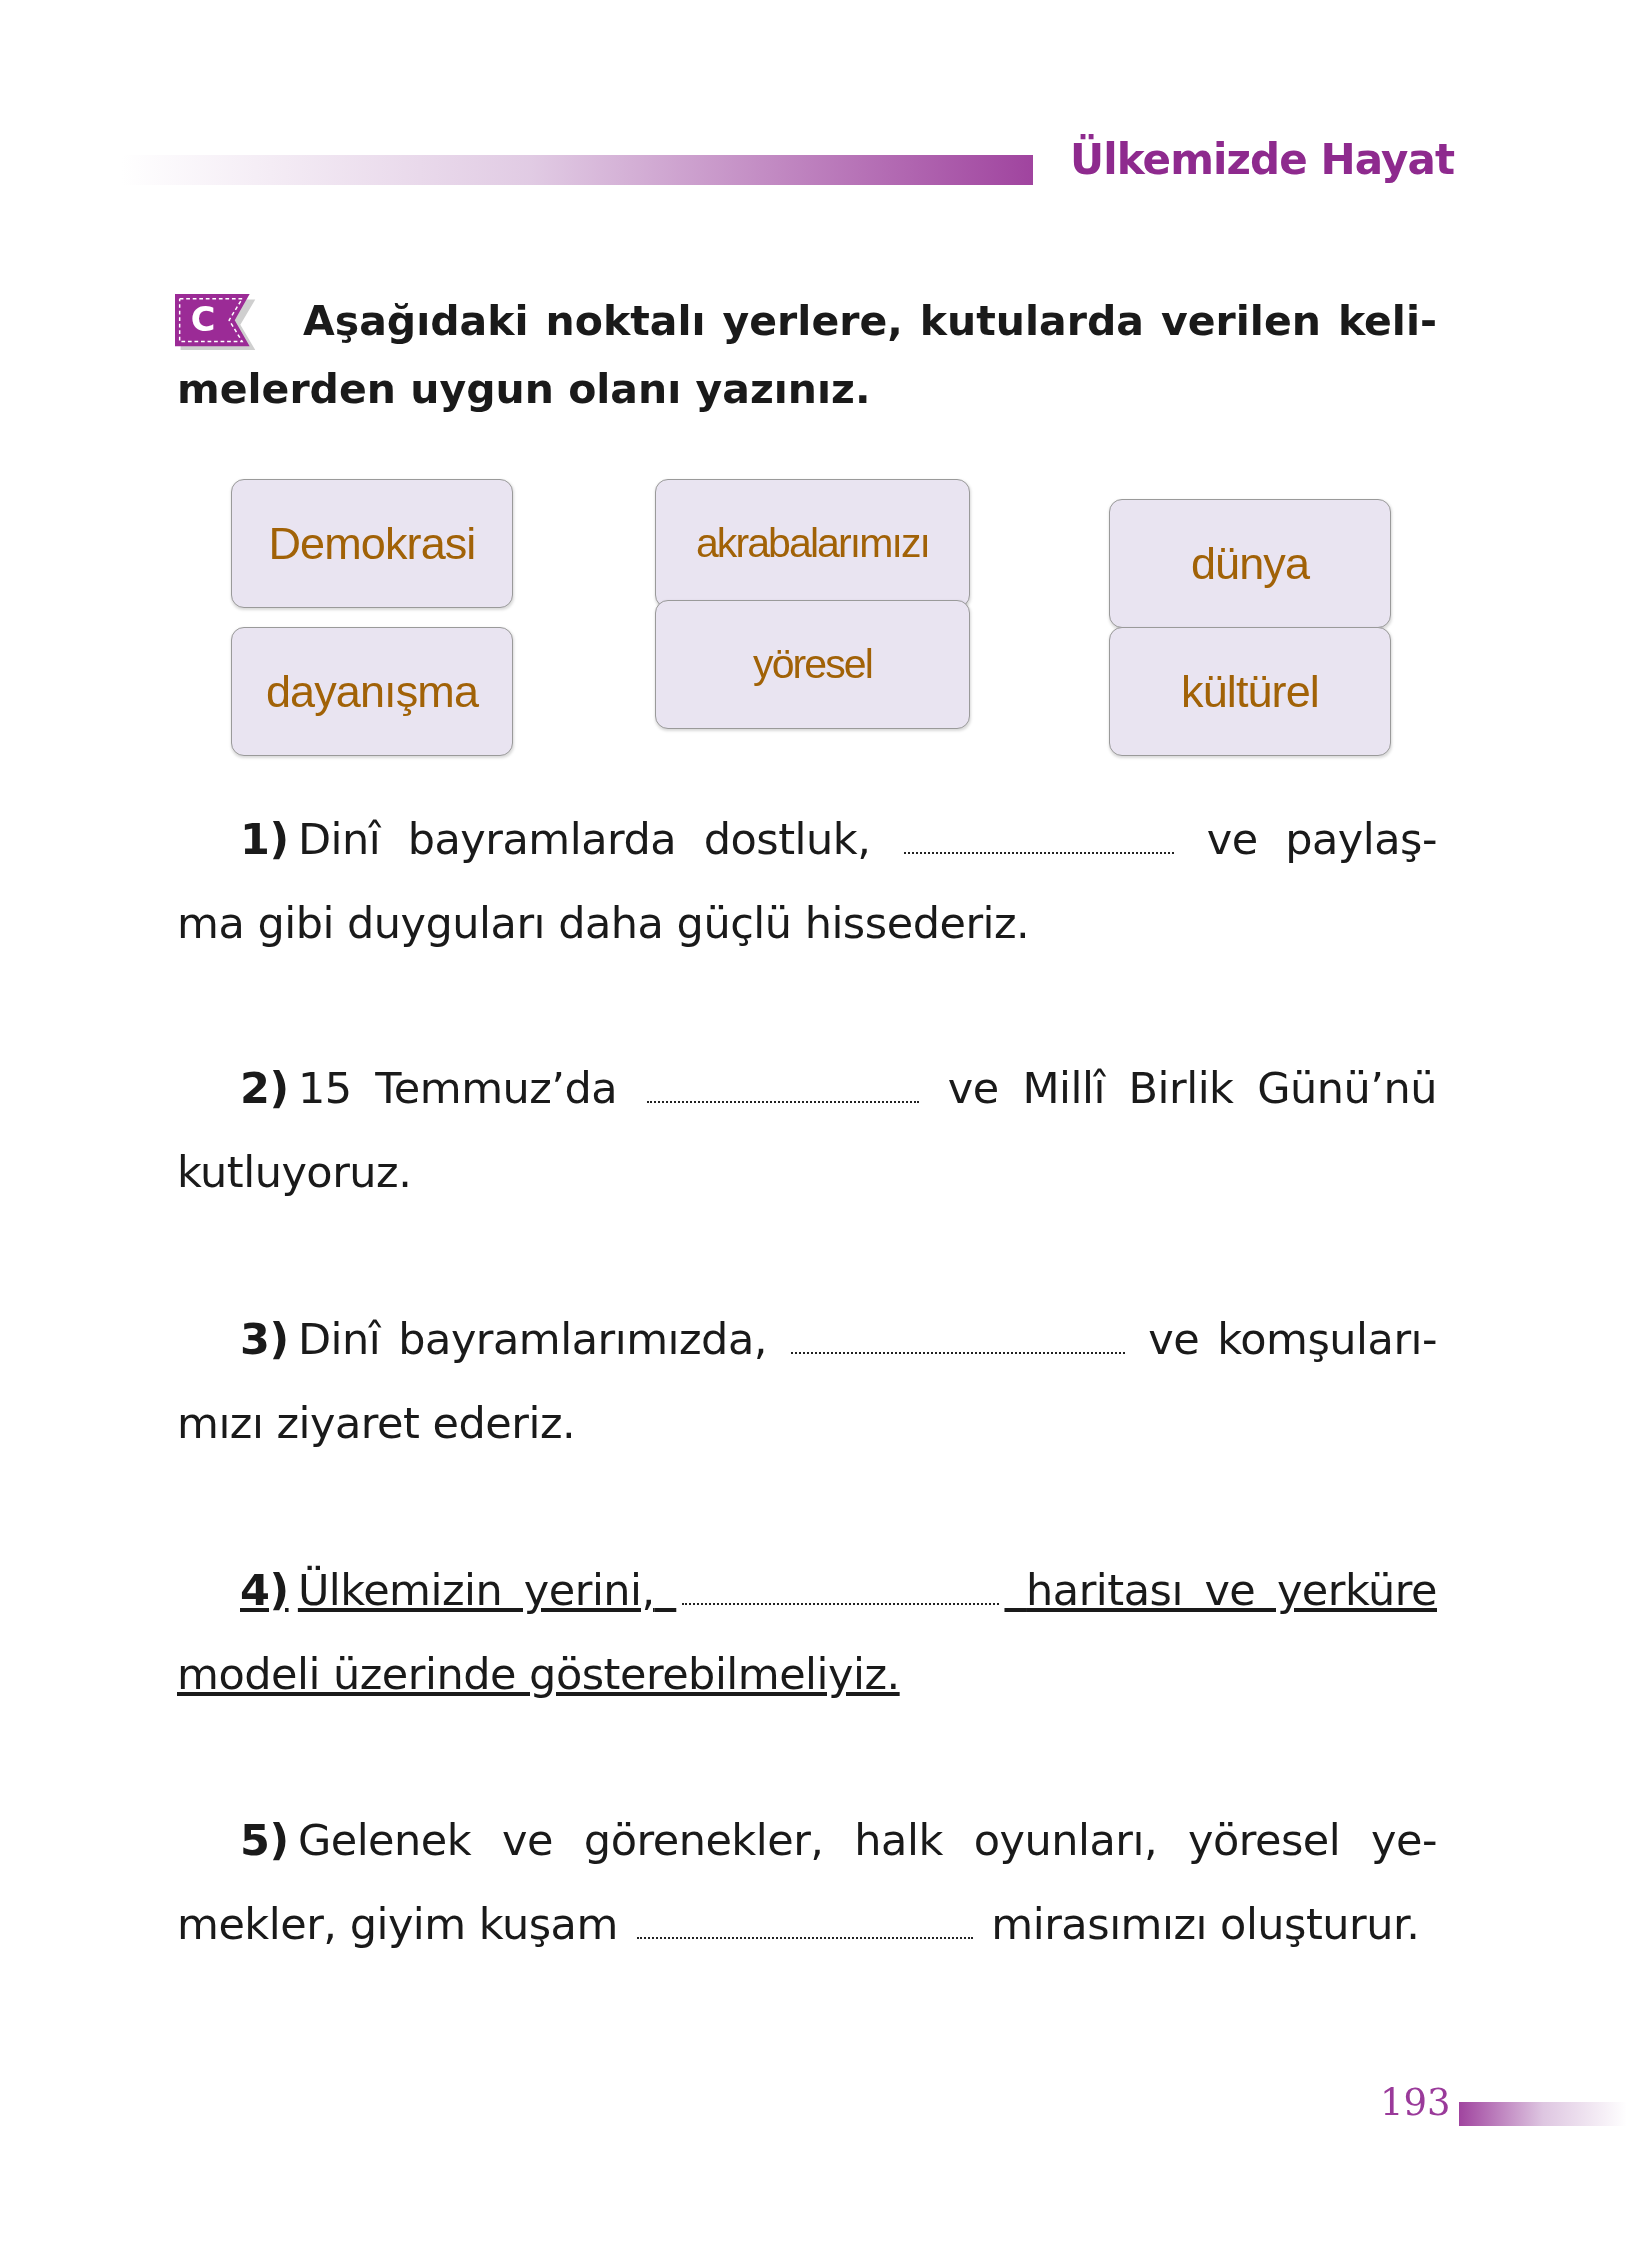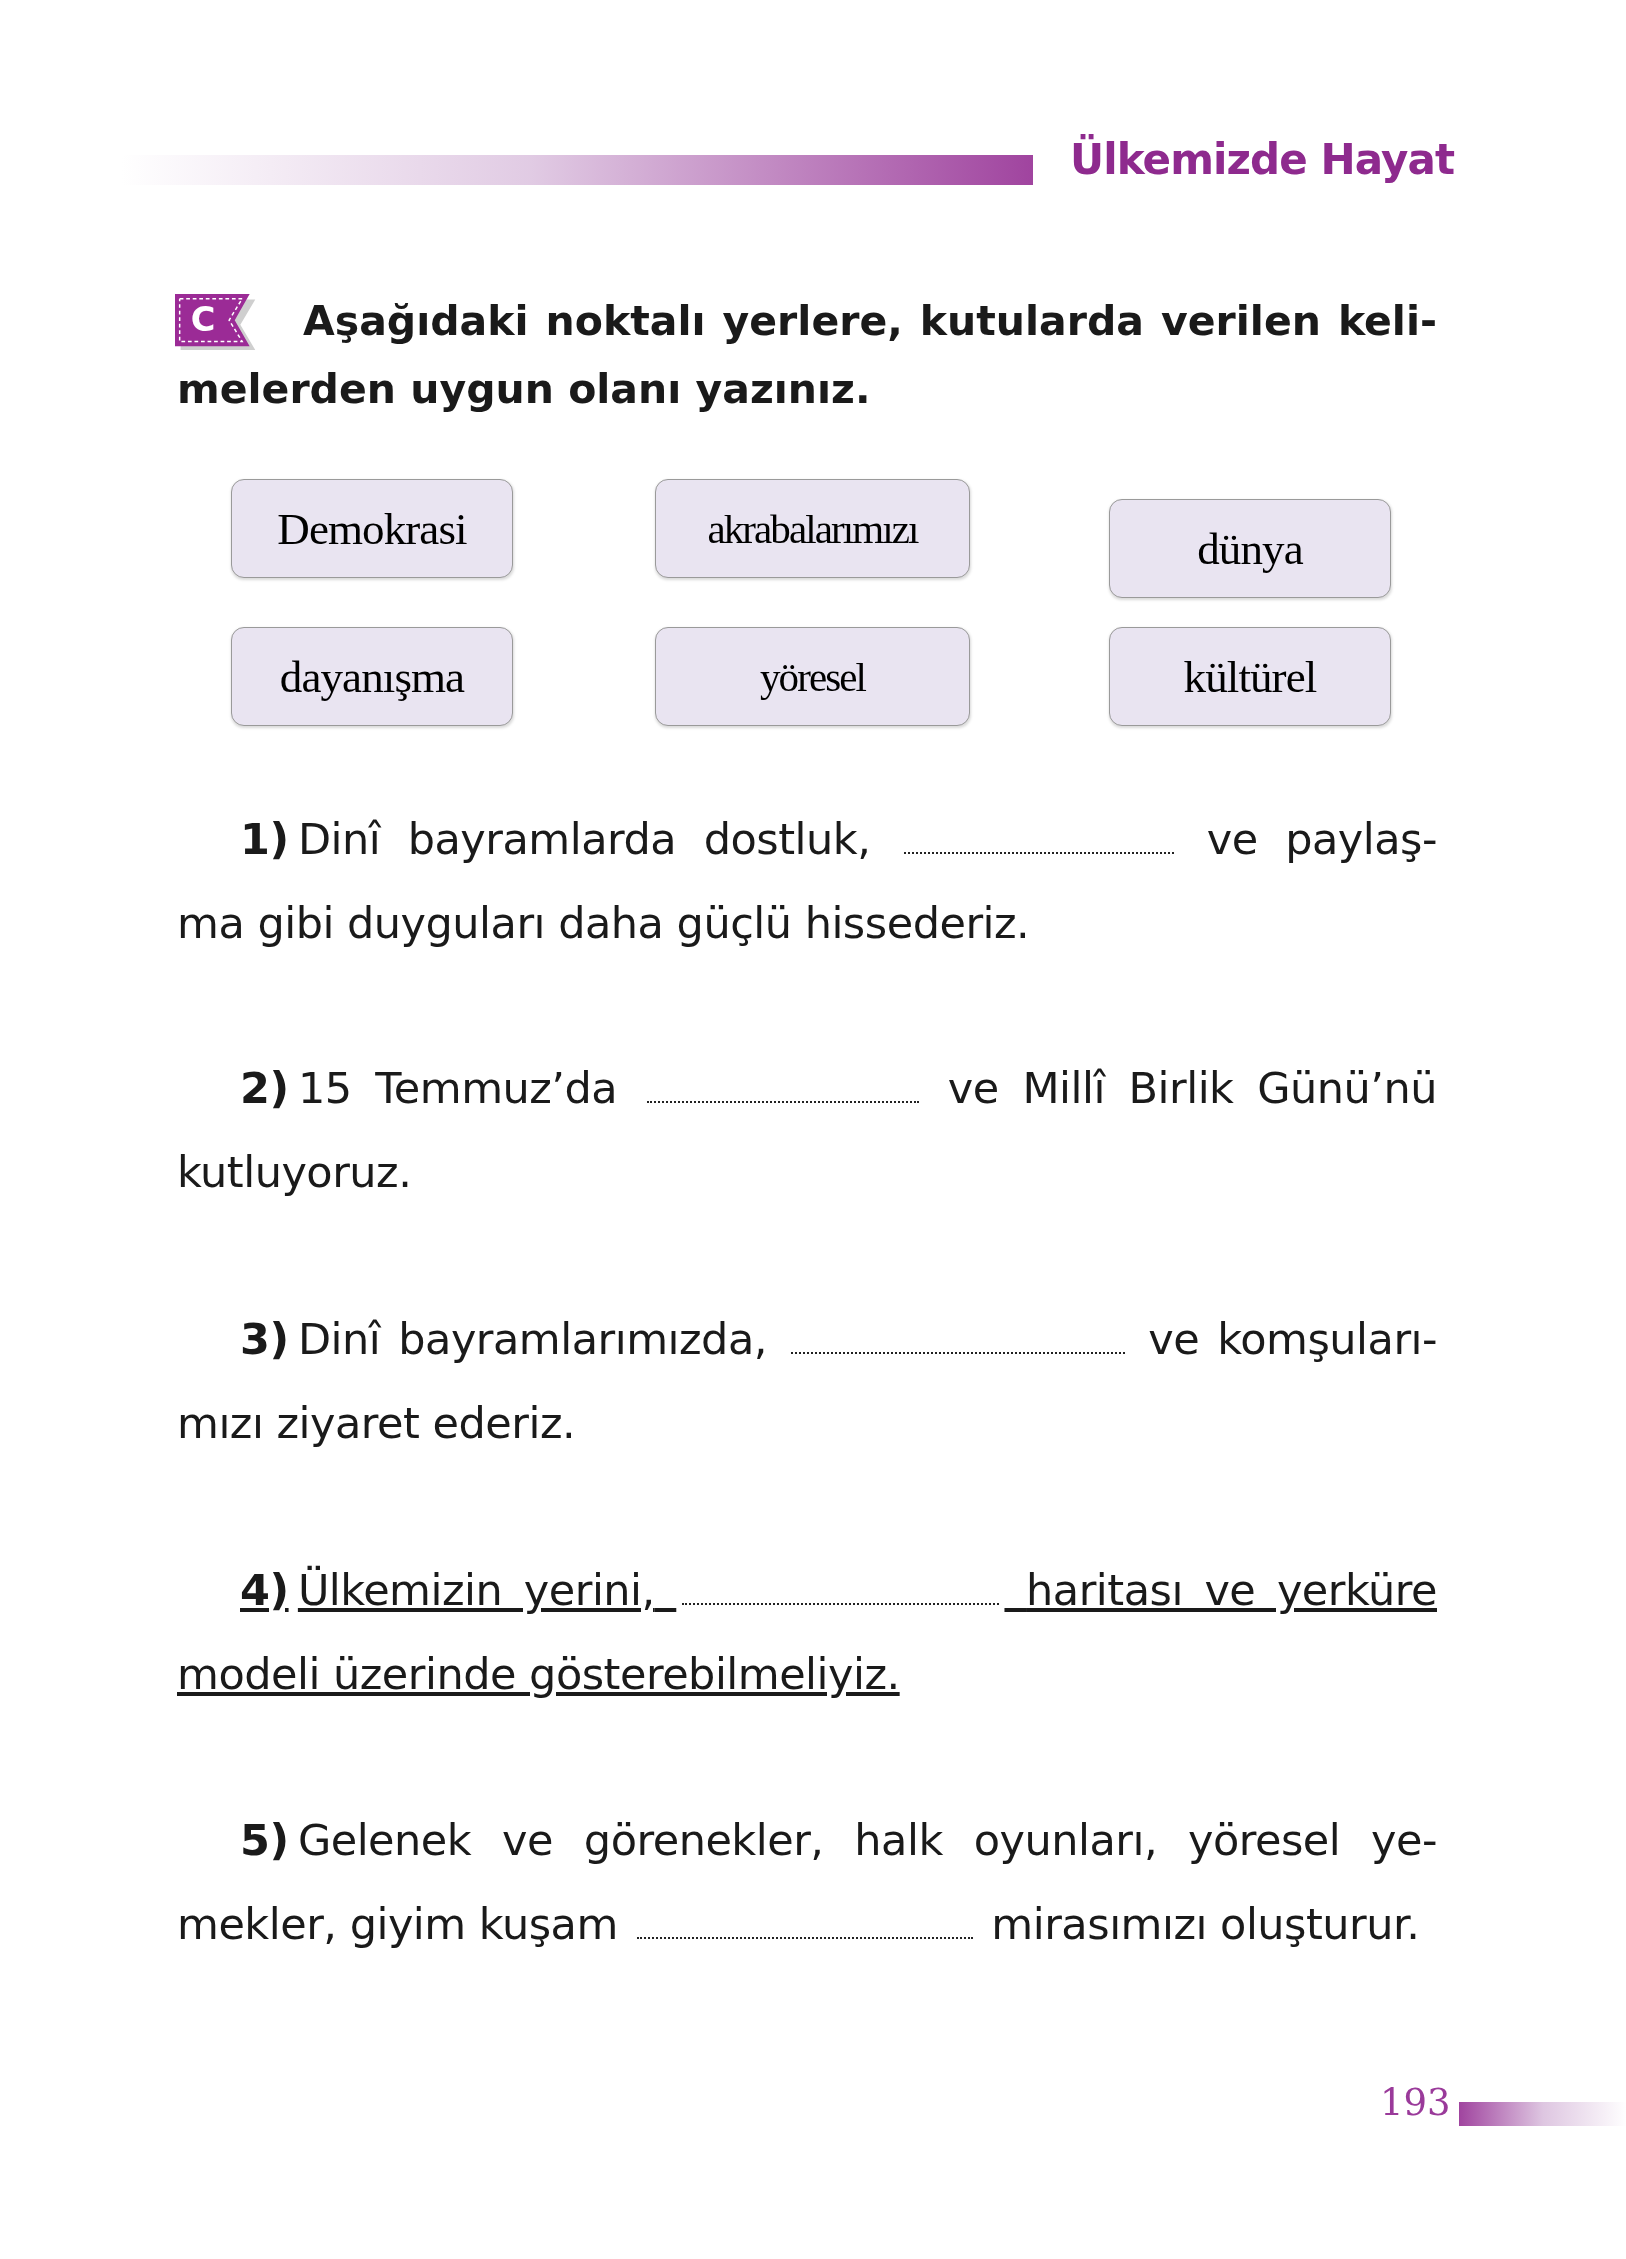--- a/index.html
+++ b/index.html
@@ -53,32 +53,32 @@
       text-align-last: left;
       color: #1a1a1a;
     }
     .instruction .indent {
       display: inline-block;
       width: 126px;
     }
     .word-box {
       position: absolute;
       width: 282px;
-      height: 99px;
+      height: 129px;
       background: #e9e4f1;
       border: 1.9px solid #9a9a9a;
       border-radius: 13px;
       box-sizing: border-box;
       display: flex;
       align-items: center;
       justify-content: center;
-      font-family: Liberation Serif, serif;
+      font-family: Liberation Sans, sans-serif;
       font-size: 45px;
       letter-spacing: -0.9px;
-      color: #000000;
+      color: #a16207;
       box-shadow: 0.9px 1.9px 2.8px rgba(0,0,0,0.15);
     }
     .word-box.wide { width: 315px; font-size: 41px; letter-spacing: -1.9px; }
     .question {
       position: absolute;
       left: 177px;
       width: 1260px;
       font-family: "DejaVu Sans", sans-serif;
       font-size: 43px;
       line-height: 84px;
@@ -130,21 +130,21 @@
 </svg>
 
 <div class="instruction">
   <span class="indent"></span><span>Aşağıdaki noktalı yerlere, kutularda verilen keli- melerden uygun olanı yazınız.</span>
 </div>
 
 <div class="word-box" style="left:231px; top:479px;">Demokrasi</div>
 <div class="word-box wide" style="left:655px; top:479px;">akrabalarımızı</div>
 <div class="word-box" style="left:1109px; top:479px;margin-top:20px;">dünya</div>
 <div class="word-box" style="left:231px; top:627px;">dayanışma</div>
-<div class="word-box wide" style="left:655px; top:627px;">yöresel</div>
+<div class="word-box wide" style="left:655px; top:600px;">yöresel</div>
 <div class="word-box" style="left:1109px; top:627px;">kültürel</div>
 
 <div class="question" style="top:797px;">
   <span class="num">1)</span><span>Dinî bayramlarda dostluk,</span>
   <span class="blank" style="width:270px;"></span>
   <span>ve paylaş- ma gibi duyguları daha güçlü hissederiz.</span>
 </div>
 
 <div class="question" style="top:1046px;">
   <span class="num">2)</span><span>15 Temmuz’da</span>

